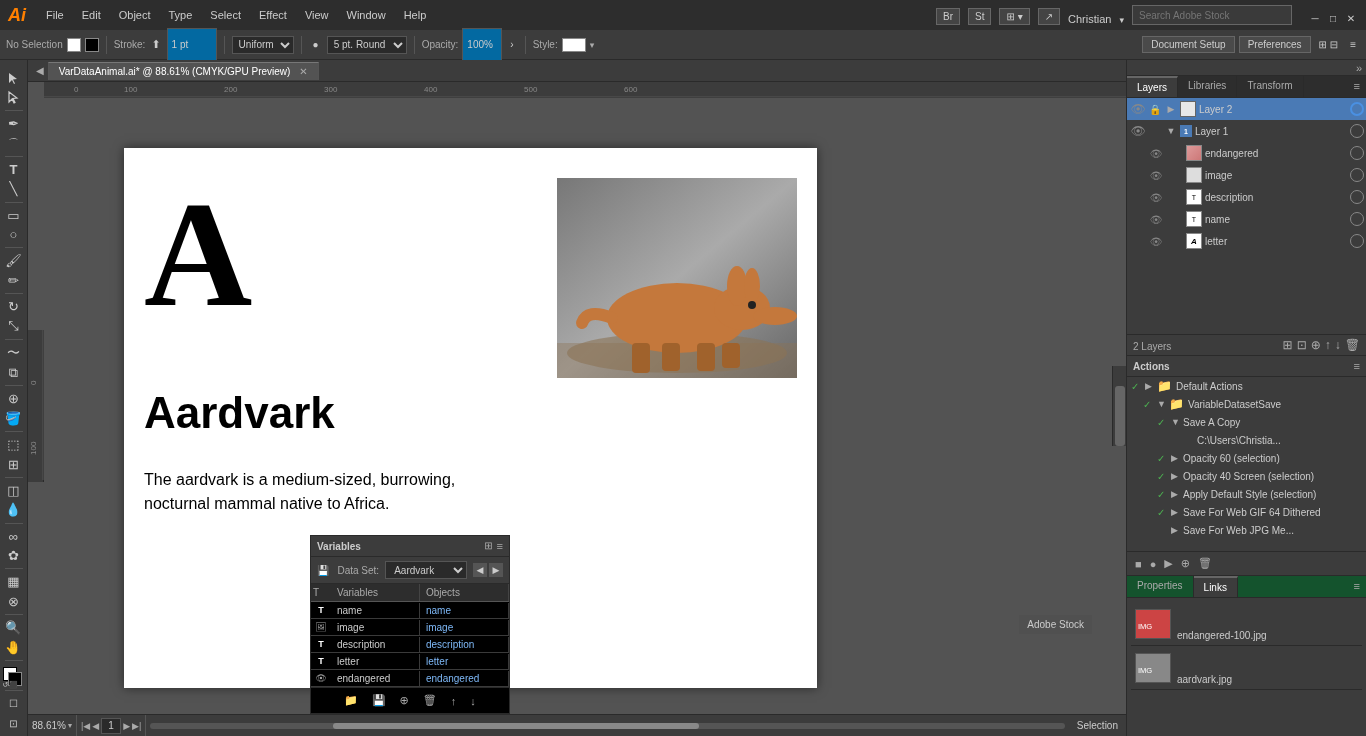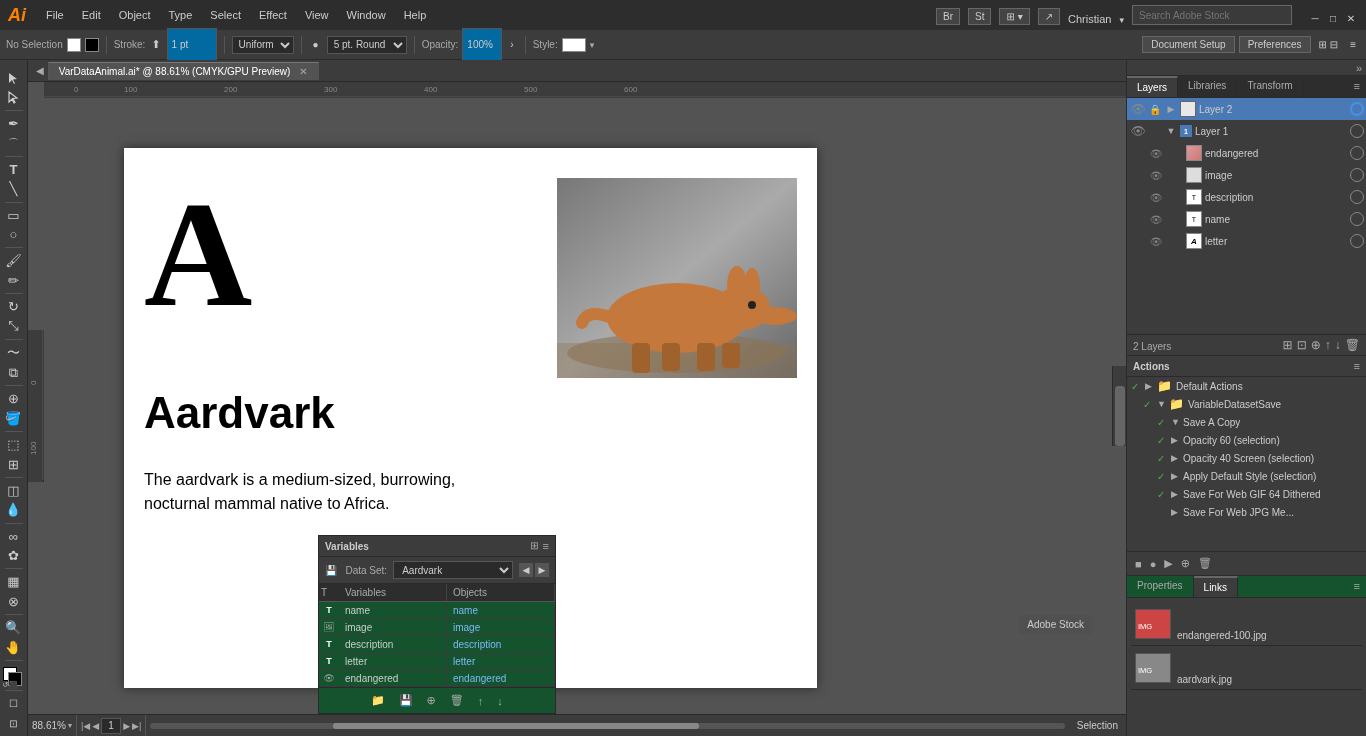--- a/index.html
+++ b/index.html
@@ -470,20 +470,25 @@
           <span style="font-size:12px; margin-right:4px; color:#ccc;">📁</span>
           <span class="action-name">VariableDatasetSave</span>
         </div>
 
         <div class="action-row" style="padding-left:30px;">
           <span class="action-check" style="color:#4CAF50;">✓</span>
           <span class="action-expand">▼</span>
           <span class="action-name">Save A Copy</span>
         </div>
 
+        <div class="action-row" style="padding-left:44px;">
+          <span class="action-check" style="color:transparent;">✓</span>
+          <span style="width:12px;"></span>
+          <span class="action-name">C:\Users\Christia...</span>
+        </div>
 
         <div class="action-row" style="padding-left:30px;">
           <span class="action-check" style="color:#4CAF50;">✓</span>
           <span class="action-expand">▶</span>
           <span class="action-name">Opacity 60 (selection)</span>
         </div>
 
         <div class="action-row" style="padding-left:30px;">
           <span class="action-check" style="color:#4CAF50;">✓</span>
           <span class="action-expand">▶</span>
@@ -542,21 +547,21 @@
               </svg>
           </div>
           <span class="prop-filename">aardvark.jpg</span>
         </div>
       </div>
     </div>
   </div>
 
 </div>
 
-<div id="variables-section" style="position:fixed; bottom:22px; left:310px; width:238px; background:#14532d; border:1px solid #2a2a2a; z-index:100;margin-left:8px;">
+<div id="variables-section" style="position:fixed; bottom:22px; left:310px; width:200px; background:#000000; border:1px solid #2a2a2a; z-index:100;">
   <div id="variables-header">
     <span id="variables-title">Variables</span>
     <div style="display:flex; gap:4px;">
       <span style="font-size:10px; color:#aaa; cursor:pointer;">⊞</span>
       <span style="font-size:11px; color:#aaa; cursor:pointer;">≡</span>
     </div>
   </div>
   <div id="variables-dataset-row">
     <span style="font-size:10px; color:#aaa; margin-right:2px;">💾</span>
     <span class="dataset-label">Data Set:</span>

